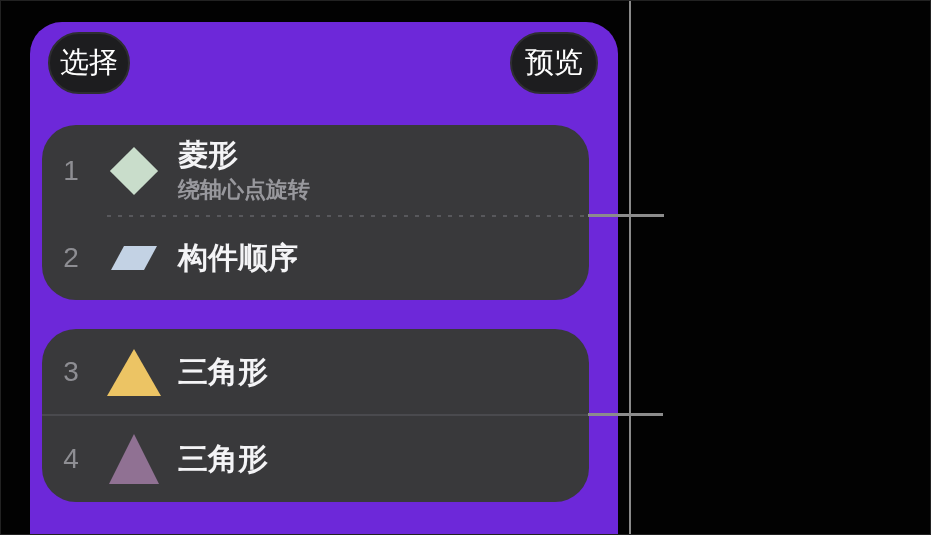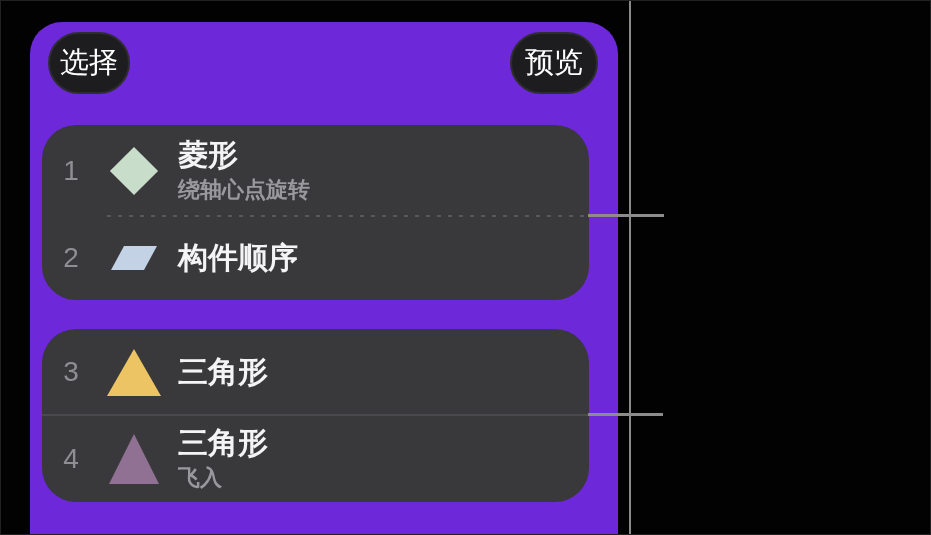--- a/index.html
+++ b/index.html
@@ -207,21 +207,20 @@
 
       <div class="build-row row-b">
         <div class="build-num">4</div>
         <div class="shape-box">
           <svg width="50" height="50" viewBox="0 0 50 50">
             <polygon points="25,0 50,50 0,50" fill="#907193"></polygon>
           </svg>
         </div>
         <div class="row-texts">
           <div class="build-title">三角形</div>
-          <div class="build-subtitle">飞入</div>
         </div>
       </div>
 
     </div>
 
   </div>
 
   <div class="screen-edge-line" style="background: rgb(138, 138, 138);"></div>
   <div class="callout callout-1" style="background: rgb(140, 140, 140);"></div>
   <div class="callout callout-2" style="background: rgb(140, 140, 140);"></div>

